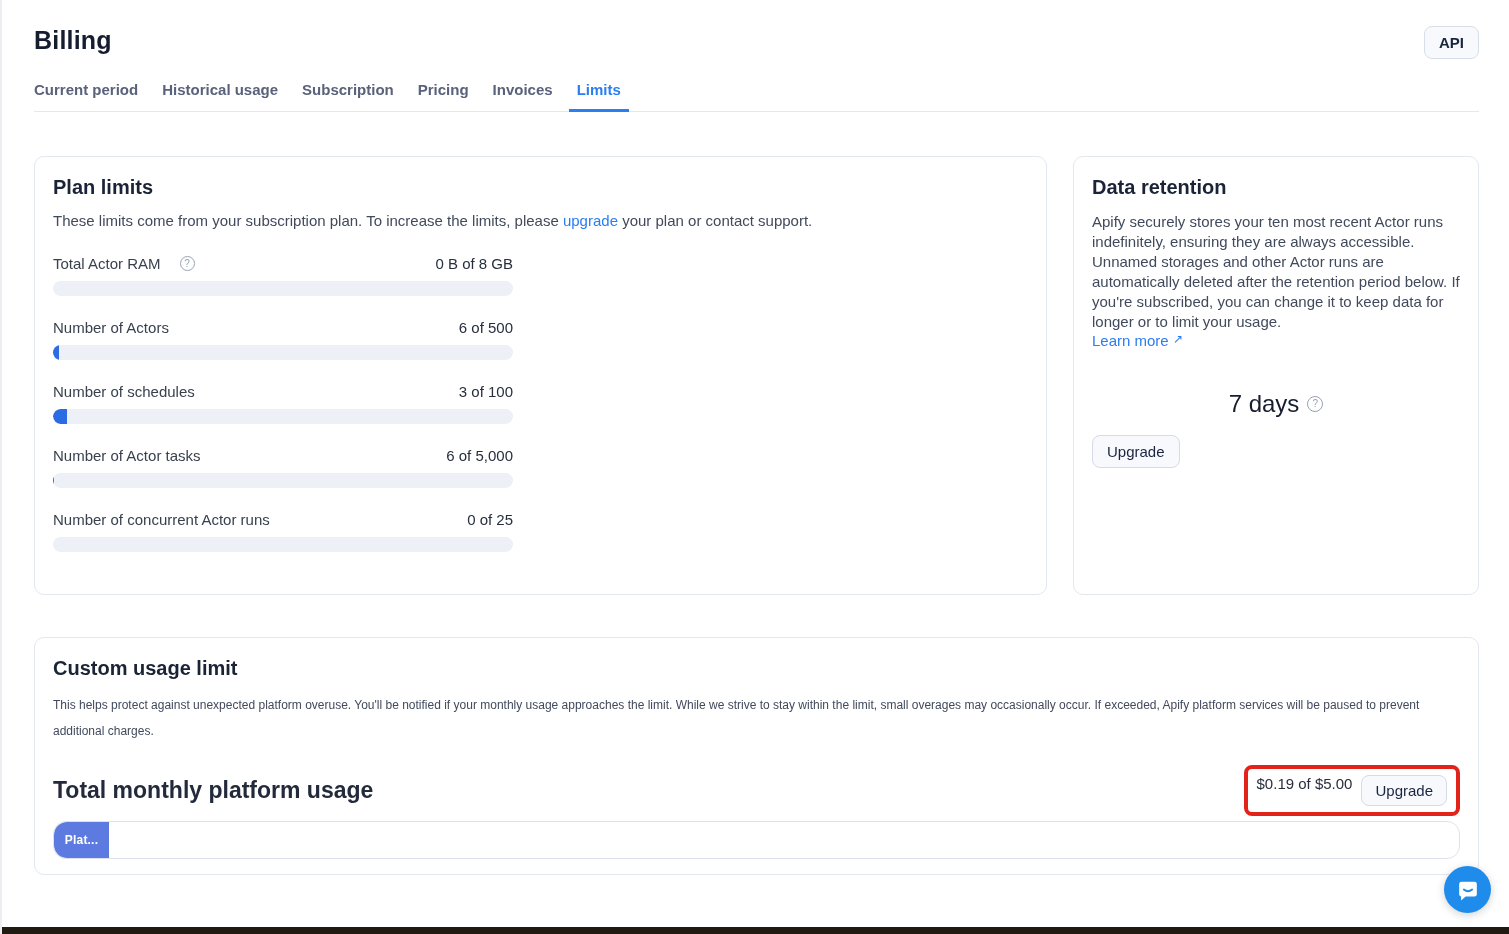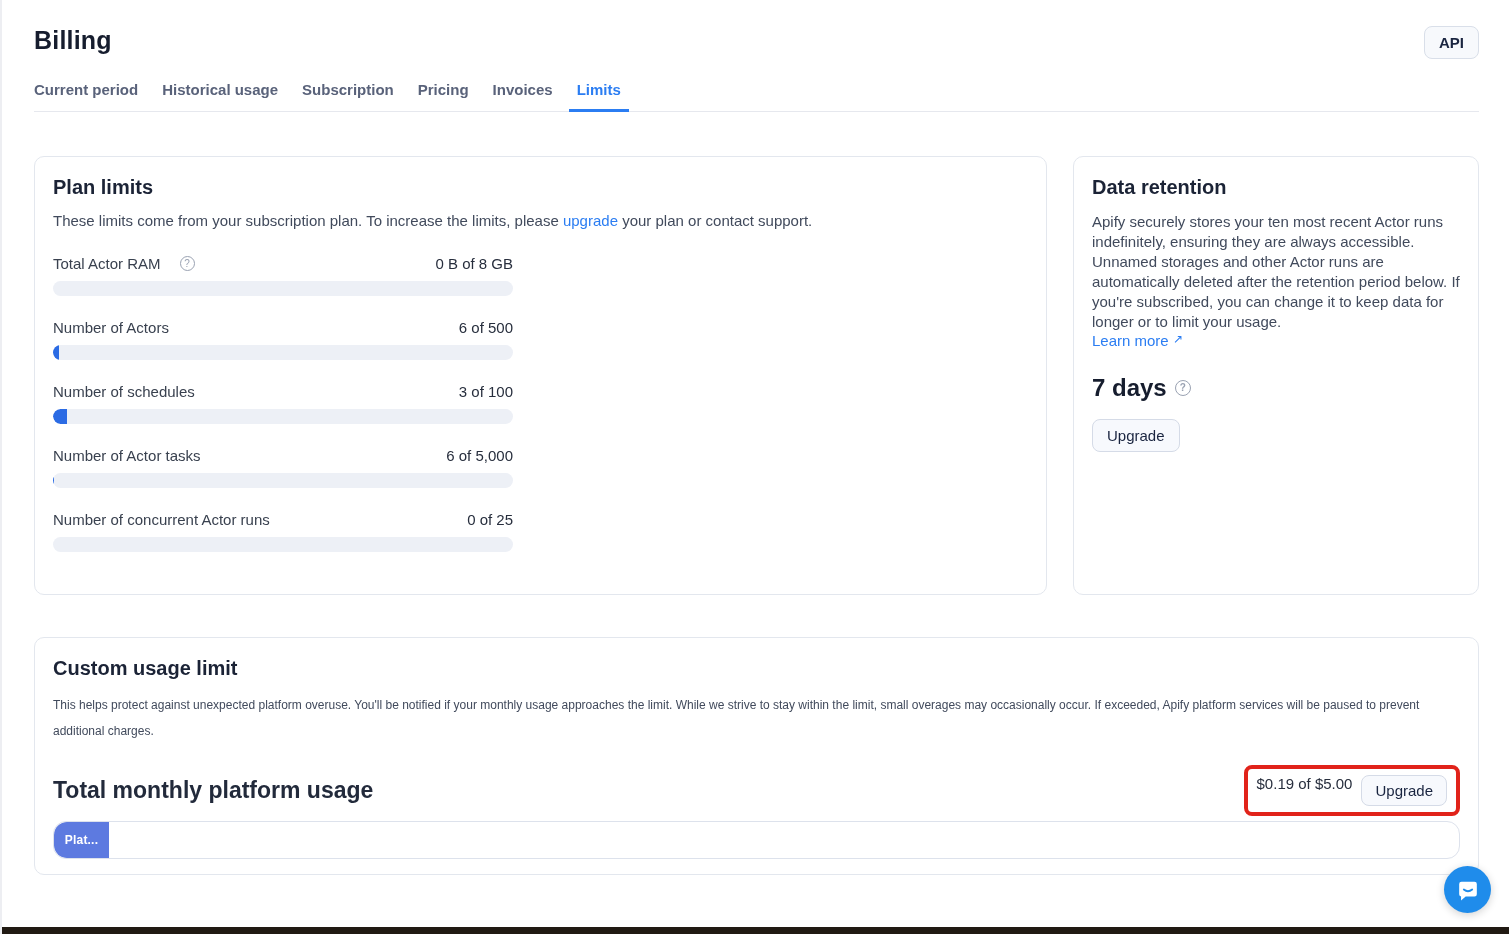--- a/index.html
+++ b/index.html
@@ -55,21 +55,21 @@
   .bar-track {
     margin-top: 9px; height: 15px; background: #edf0f6; border-radius: 8px; overflow: hidden;
   }
   .bar-fill { height: 100%; background: #2b6be4; border-radius: 8px 0 0 8px; }
 
   
   .retention-card { flex: 1; min-height: 398px; }
   .retention-desc { font-size: 15px; line-height: 20px; color: #414a5c; margin-top: 13px; max-width: 378px; }
   .learn-more { font-size: 15px; color: #2b7df2; text-decoration: none; cursor: pointer; display: inline-block; }
   .ext-arrow { font-size: 12px; position: relative; top: -3px; }
-  .retention-value { margin-top: 24px; font-size: 24px; font-weight: 700; color: #161d2e; display: flex; align-items: center; gap: 8px; }
+  .retention-value { margin-top: 40px; font-size: 24px; font-weight: 400; color: #161d2e; display: flex; align-items: center; gap: 8px; justify-content: center; }
   .retention-value .help-icon { width: 16px; height: 16px; }
   .ghost-btn {
     margin-top: 17px; background: #f7f9fd; border: 1px solid #d5dbe7; border-radius: 8px;
     padding: 7px 14px; font-size: 15px; color: #1a2540; cursor: pointer; font-family: inherit;
     display: inline-block;
   }
 
   
   .custom-card { margin-top: 42px; min-height: 238px; padding-bottom: 14px; }
   .custom-desc { font-size: 12px; line-height: 26px; color: #414a5c; margin-top: 12px; max-width: 1400px; }

